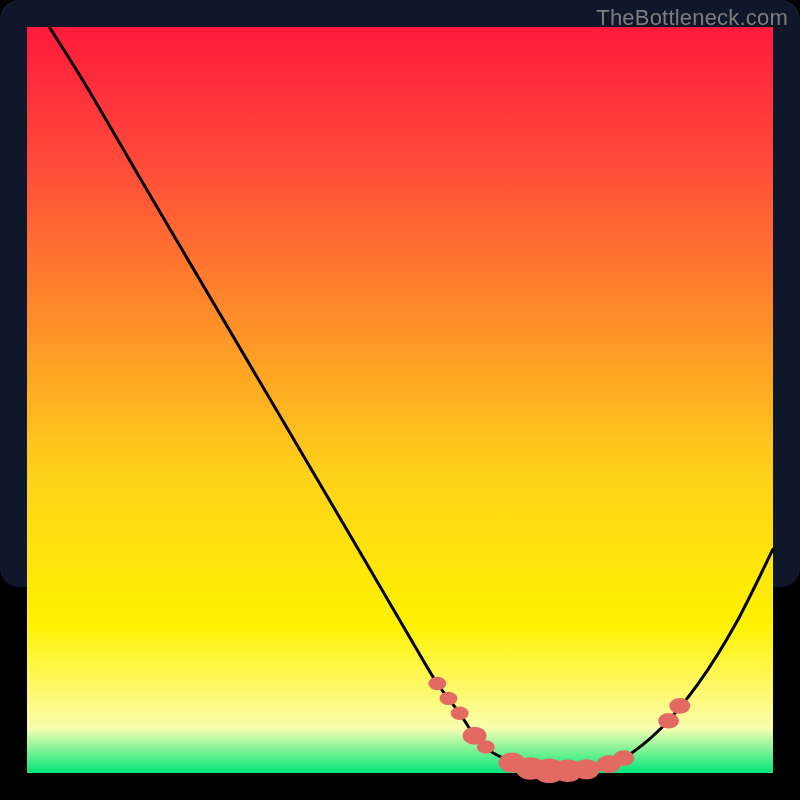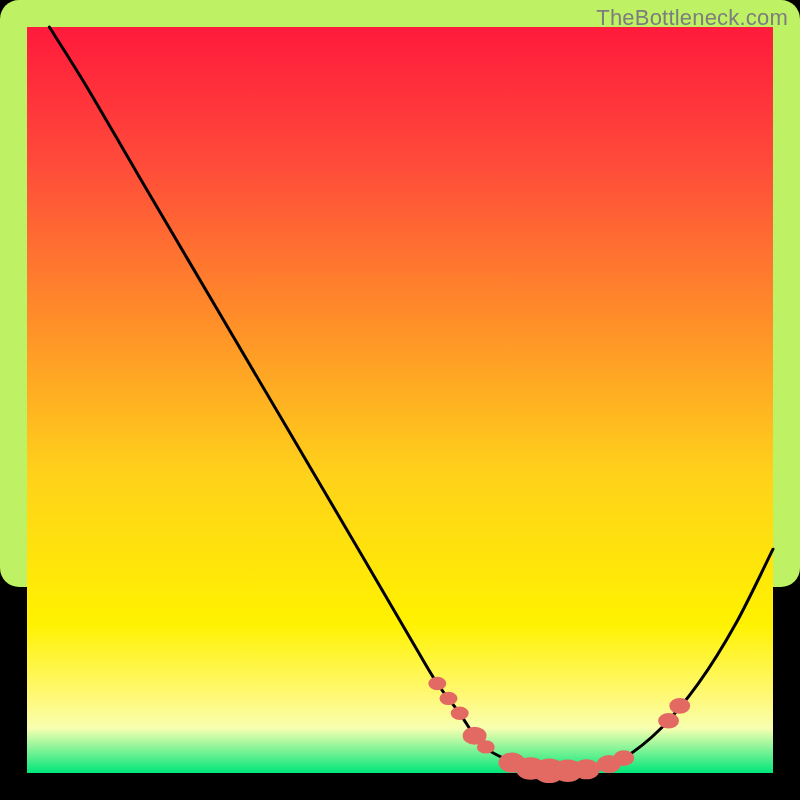--- a/index.html
+++ b/index.html
@@ -10,21 +10,21 @@
     background: #000;
     overflow: hidden;
     font-family: Arial, Helvetica, sans-serif;
   }
   .frame {
     position: absolute;
     left: 0;
     top: 0;
     width: 800px;
     height: 587px;
-    background: #bef264;
+    background: #0f172a;
     border-radius: 19px;
   }
   .plot {
     position: absolute;
     left: 27px;
     top: 27px;
     width: 746px;
     height: 746px;
     background: linear-gradient(to bottom,
       #ff1a3c 0%,

